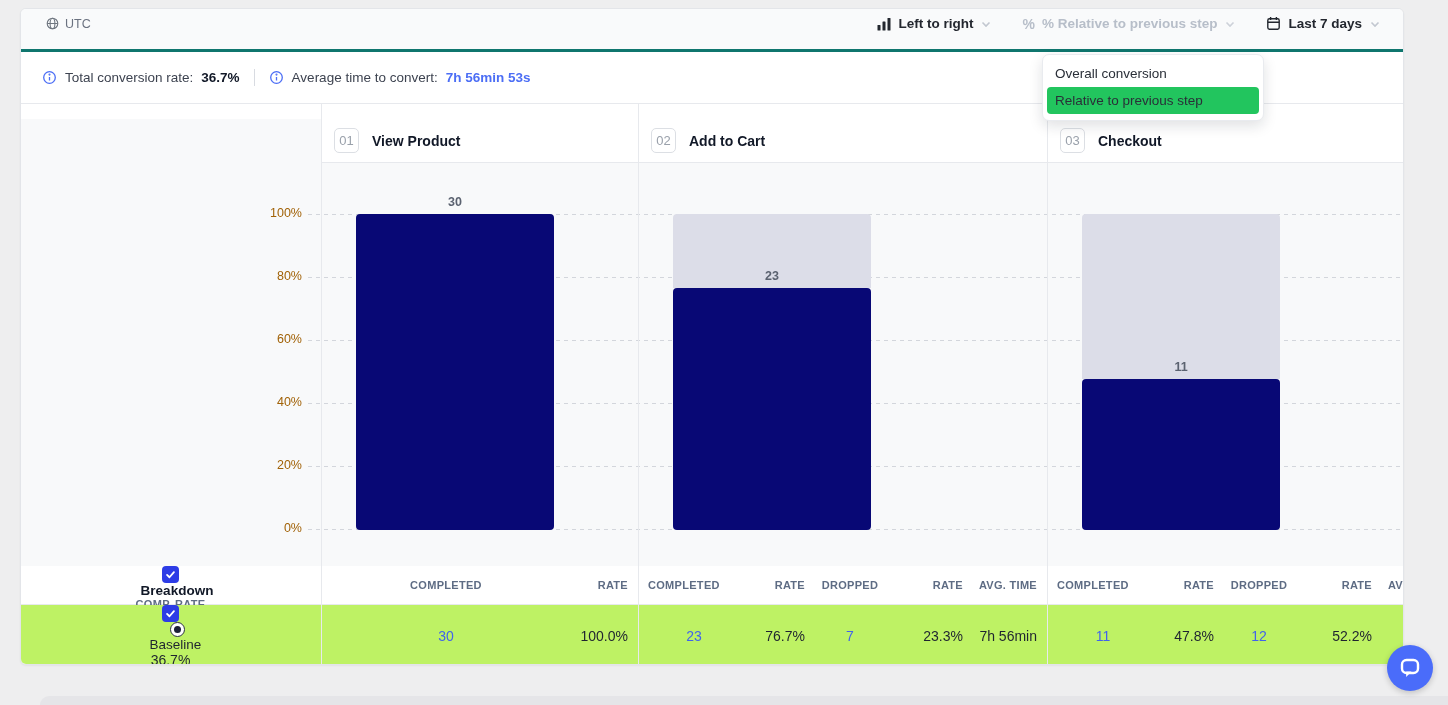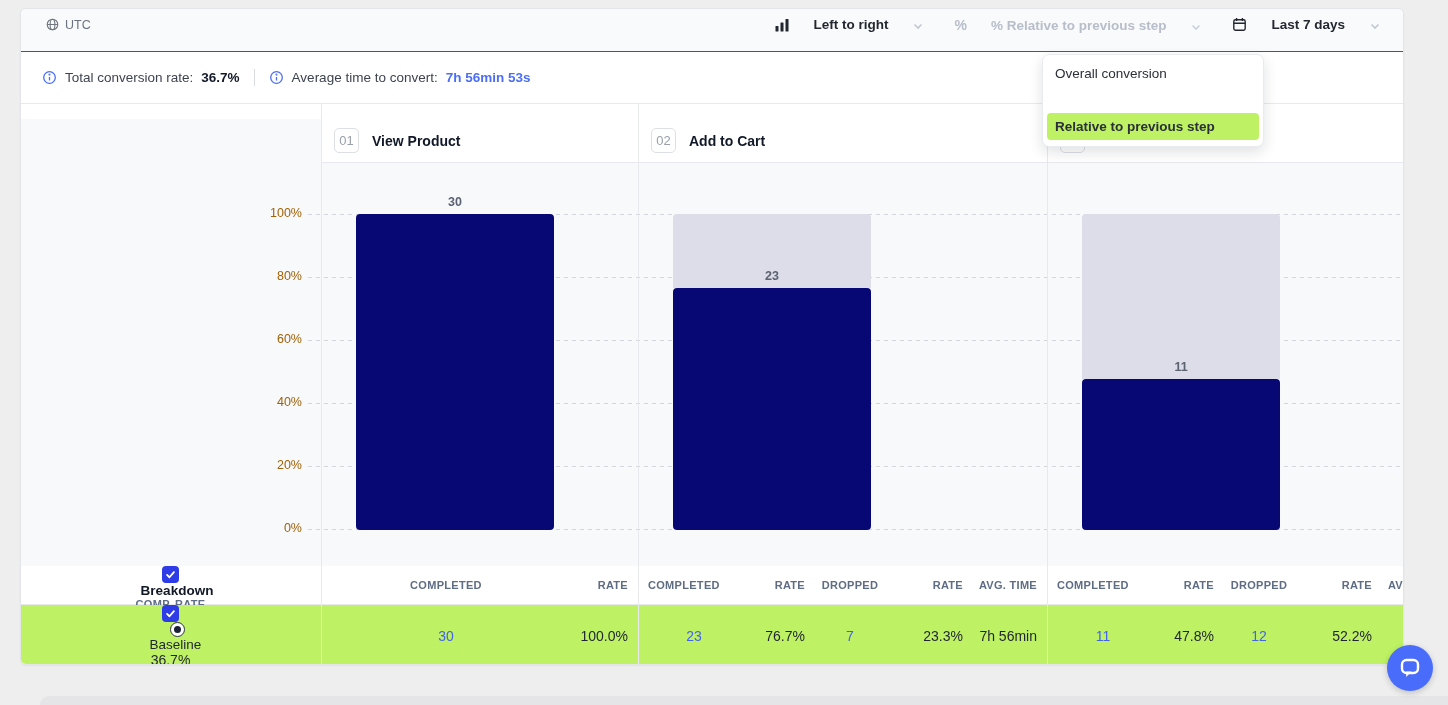--- a/index.html
+++ b/index.html
@@ -5,25 +5,25 @@
   * { margin:0; padding:0; box-sizing:border-box; }
   html,body { width:1448px; height:705px; overflow:hidden; }
   body { font-family:"Liberation Sans", sans-serif; background:#eeeeef; position:relative; color:#23272f; }
 
   .card { position:absolute; left:20px; top:8px; width:1384px; height:657px;
           background:#fff; border:1px solid #e3e5e9; border-radius:6px;
           box-shadow:0 1px 2px rgba(0,0,0,.05); overflow:hidden; }
 
   
   .toolbar { position:absolute; left:0; top:0; width:100%; height:43px; background:#f9fafb;
-             border-bottom:1px solid #0f766e; display:flex; align-items:center; justify-content:space-between;
+             border-bottom:3px solid #0f766e; display:flex; align-items:center; justify-content:space-between;
              padding:0 22px 11px 25px; }
   .tz { display:flex; align-items:center; gap:6px; font-size:12.5px; color:#6b7280; }
   .toolbar-right { display:flex; align-items:center; gap:30px; }
-  .ctrl { display:flex; align-items:flex-end; gap:24px; font-size:13.5px; font-weight:700; color:#23272f; cursor:pointer; }
+  .ctrl { display:flex; align-items:center; gap:7px; font-size:13.5px; font-weight:700; color:#23272f; cursor:pointer; }
   .ctrl.disabled { color:#b7bec9; }
   .ctrl .pct { font-size:14px; font-weight:700; color:#b7bec9; }
 
   
   .infobar { position:absolute; left:0; top:43px; width:100%; height:52px; background:#fff;
              border-bottom:1px solid #e7e9ed; display:flex; align-items:center; padding-left:21px; gap:14px; }
   .info-item { display:flex; align-items:center; gap:8px; font-size:13.5px; color:#3d4350; }
   .info-item b { color:#111827; font-weight:700; }
   .info-item b.blue { color:#4c6ef5; }
   .info-sep { width:1px; height:17px; background:#d8dbe1; }
@@ -65,21 +65,21 @@
   .checkbox { width:17px; height:17px; border-radius:4px; background:var(--checkbox); display:flex;
               align-items:center; justify-content:center; cursor:pointer; flex:none; }
   .radio { width:15px; height:15px; border-radius:50%; border:1.5px solid #2b3140; background:#fff;
            display:flex; align-items:center; justify-content:center; margin-left:14px; cursor:pointer; flex:none; }
   .radio .dot { width:7px; height:7px; border-radius:50%; background:#1c2138; }
 
   
   .dropdown { position:absolute; left:1021px; top:45px; width:222px; background:#fff; border:1px solid #e9ebef;
               border-radius:7px; box-shadow:0 5px 14px rgba(16,24,40,.13); padding:5px 0 6px; z-index:30; }
   .dd-item { margin:0 4px; padding:6px 8px; border-radius:4px; font-size:13.5px; color:#2a2f38; cursor:pointer; }
-  .dd-item.selected { background:#bef264; font-weight:700;margin-top:26px; }
+  .dd-item.selected { background:#22c55e; font-weight:400; }
 
   
   .bottom-sheet { position:absolute; left:40px; top:696px; width:1408px; height:9px; background:#e5e5e8;
                   border-radius:14px 0 0 0; }
   .chat-btn { position:absolute; left:1387px; top:645px; width:46px; height:46px; border-radius:50%;
               background:var(--chat); display:flex; align-items:center; justify-content:center;
               box-shadow:0 2px 6px rgba(0,0,0,.2); cursor:pointer; }
 </style>
 </head>
 <body>

